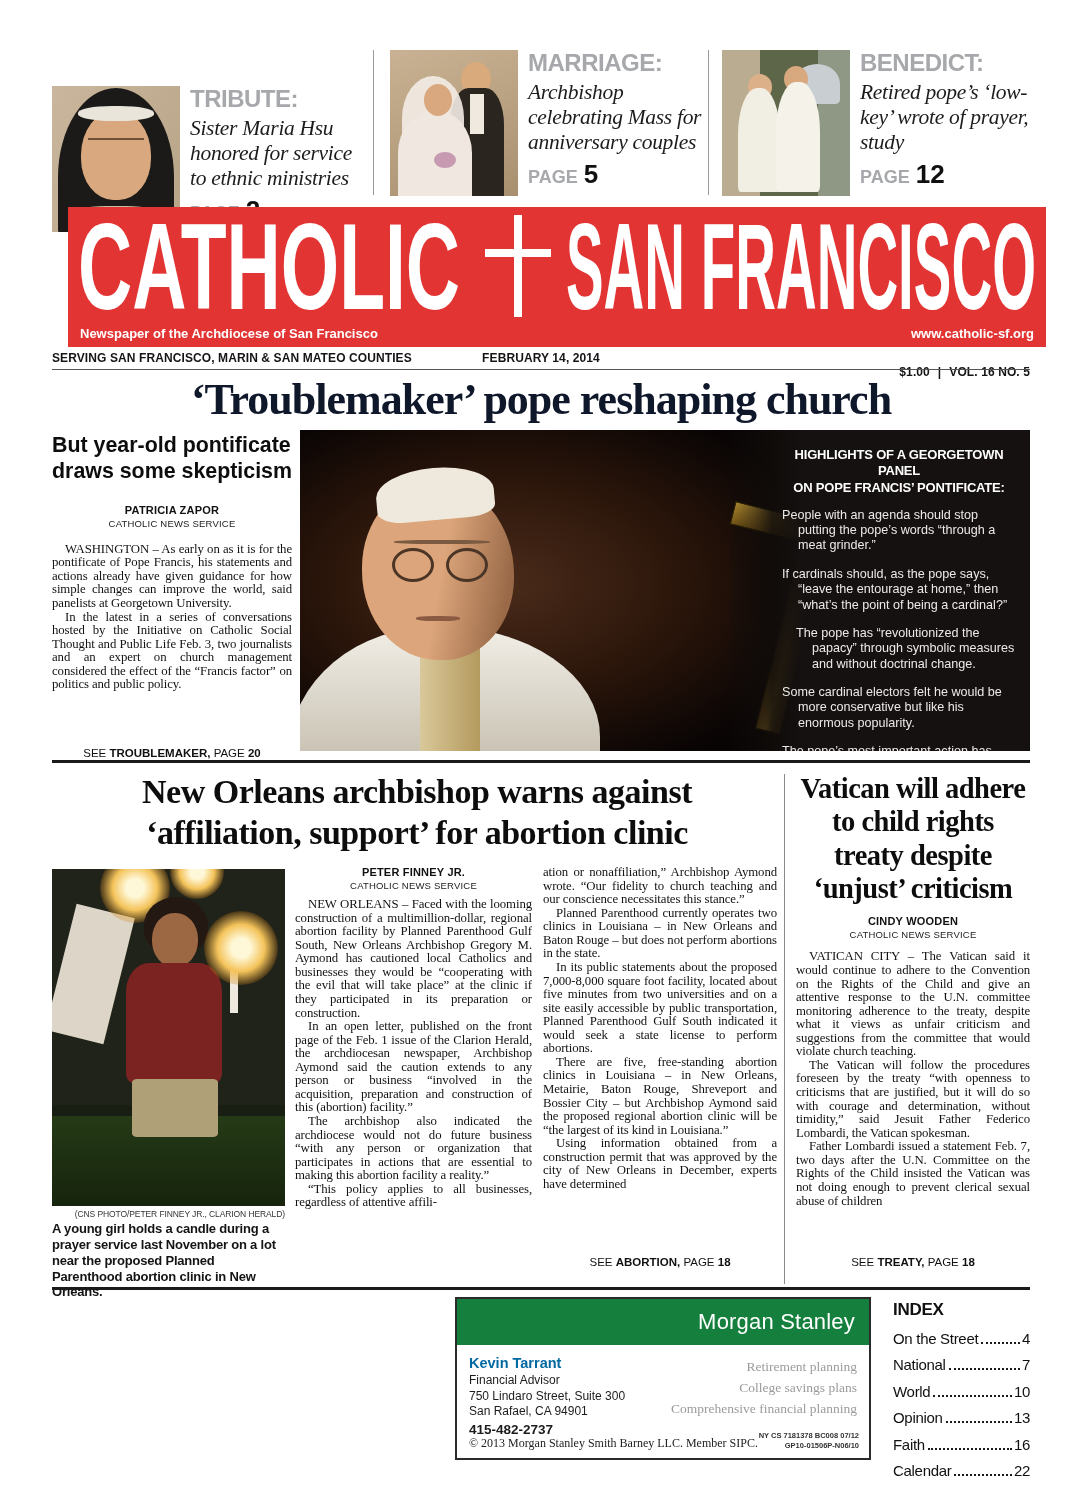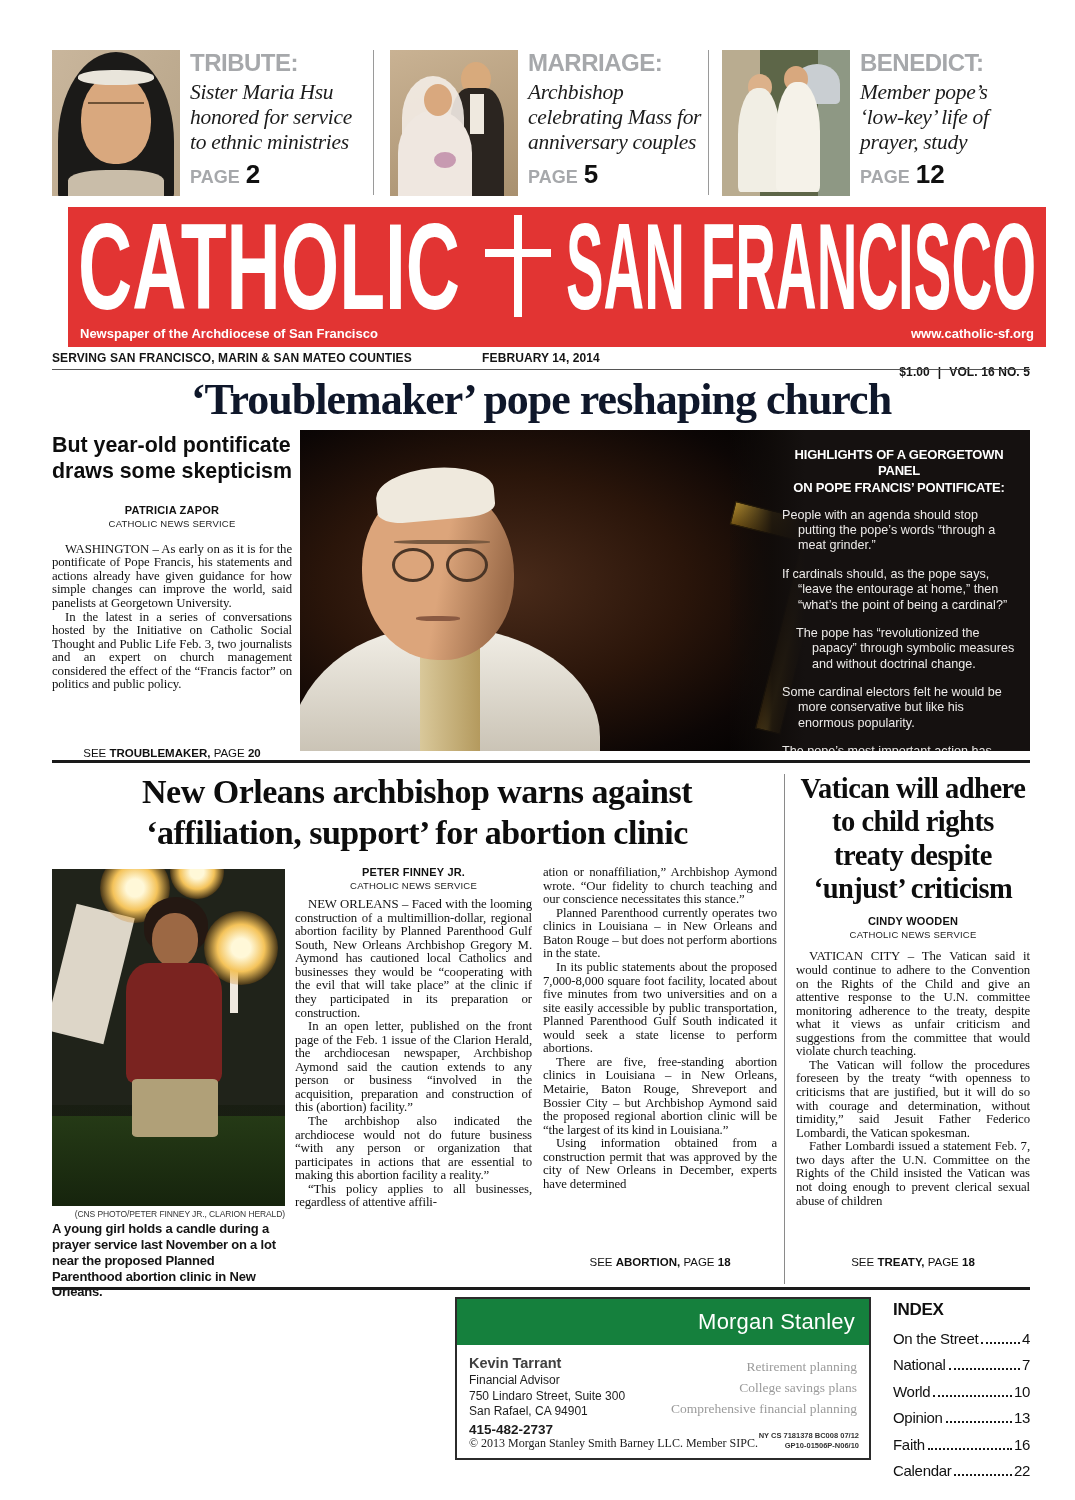--- a/index.html
+++ b/index.html
@@ -165,42 +165,42 @@
     font-size:28.5px; line-height:1.17; letter-spacing:-0.5px; color:#0d0d0d; }
   .s3-body { margin-top:10px; height:330px; }
   .s3-jump { position:absolute; left:796px; top:1256px; width:234px; }
 
   
   .ad { position:absolute; left:455px; top:1297px; width:416px; height:163px;
     border:2px solid #2b2b2b; background:#fff; }
   .ad-bar { position:absolute; left:0; top:0; width:100%; height:46px; background:#1a75bc; }
   .ad-brand { position:absolute; right:14px; top:0; line-height:46px; color:#fff; font-size:22px;
     letter-spacing:0.2px; }
-  .ad-name { position:absolute; left:12px; top:56px; color:#404040; font-weight:bold; font-size:14.5px; }
+  .ad-name { position:absolute; left:12px; top:56px; color:#0369a1; font-weight:bold; font-size:14.5px; }
   .ad-lines { position:absolute; left:12px; top:74px; font-size:12px; line-height:1.3; color:#1c1c1c; }
   .ad-phone { font-weight:bold; font-size:13.5px; margin-top:1px; }
   .ad-services { position:absolute; right:12px; top:58px; text-align:right;
     font-family:"Liberation Serif", serif; font-size:13.5px; line-height:1.55; color:#9b9b9b; }
   .ad-legal { position:absolute; left:12px; bottom:7px; font-family:"Liberation Serif", serif;
     font-size:12px; color:#222; }
   .ad-codes { position:absolute; right:10px; bottom:7px; text-align:right; font-size:7.5px;
     font-weight:bold; line-height:1.35; color:#333; }
 
   .index { position:absolute; left:893px; top:1300px; width:137px; }
   .index-title { font-size:17px; font-weight:bold; color:#101010; letter-spacing:-0.3px; }
   .index-row { display:flex; align-items:baseline; font-size:15px; color:#101010; margin-top:9.5px;
     letter-spacing:-0.3px; }
   .dots { flex:1; border-bottom:2px dotted #1a1a1a; margin:0 2px 3px 3px; }
 </style>
 </head>
 <body>
 
 <div id="page">
 
-  <div class="teaser" style="left:52px; width:310px;">
+  <div class="teaser" style="left:52px; width:310px;margin-top:36px;">
     <div class="tphoto ph-nun">
       <div class="nun-veil"></div>
       <div class="nun-face"></div>
       <div class="nun-band"></div>
       <div class="nun-glasses"></div>
       <div class="nun-collar"></div>
     </div>
     <div class="ttext" style="left:138px; width:172px;">
       <div class="kicker">TRIBUTE:</div>
       <div class="blurb">Sister Maria Hsu honored for service to ethnic ministries</div>
@@ -236,21 +236,21 @@
   <div class="teaser" style="left:722px; width:308px;">
     <div class="tphoto ph-popes">
       <div class="popes-dome"></div>
       <div class="pope-l-head"></div>
       <div class="pope-l"></div>
       <div class="pope-r-head"></div>
       <div class="pope-r"></div>
     </div>
     <div class="ttext" style="left:138px; width:170px;">
       <div class="kicker">BENEDICT:</div>
-      <div class="blurb">Member pope’s ‘low-key’ life of prayer, study</div>
+      <div class="blurb">Retired pope’s ‘low-key’ wrote of prayer, study</div>
       <div class="pageline">
         <span class="plabel">PAGE</span>
         <span class="pnum">12</span>
       </div>
     </div>
   </div>
 
   <div class="masthead" style="background:#e23433;margin-left:16px;">
     <svg class="masthead-svg" width="958" height="104" viewBox="0 0 958 104">
       <text x="0" y="96" font-family="Liberation Sans, sans-serif" font-size="122" font-weight="bold" fill="#ffffff" textLength="382" lengthAdjust="spacingAndGlyphs">CATHOLIC</text>

